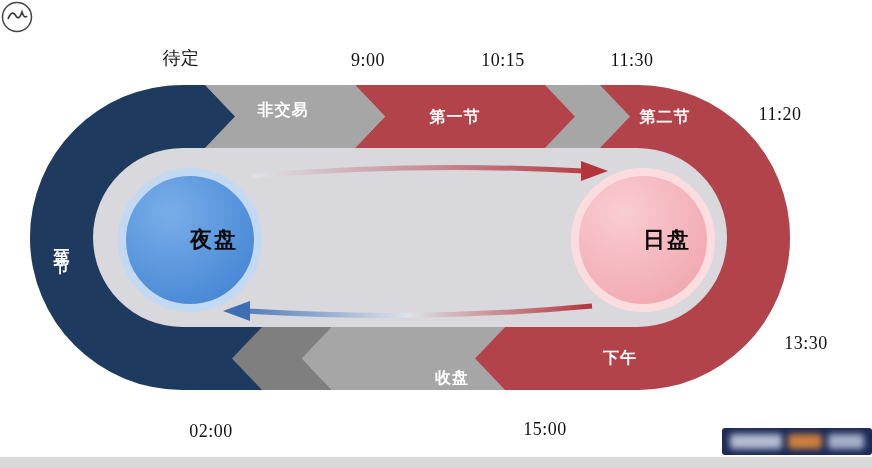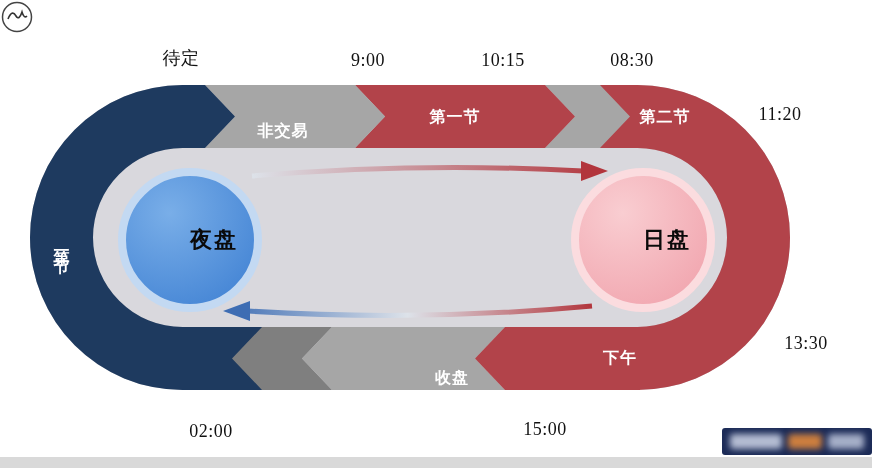--- a/index.html
+++ b/index.html
@@ -89,27 +89,27 @@
     <path d="M 252 176 Q 420 162 583 171" fill="none" stroke="url(#gradRight)" stroke-width="5"></path>
     <polygon points="581,161 608,171 581,181" fill="#b2353c"></polygon>
 
     <path d="M 592 306 Q 420 322 248 311" fill="none" stroke="url(#gradLeft)" stroke-width="5"></path>
     <polygon points="250,301 223,311 250,321" fill="#3e6db3"></polygon>
   </svg>
 
   <div class="lbl time" style="left:181px;top:58px">待定</div>
   <div class="lbl time" style="left:368px;top:60px">9:00</div>
   <div class="lbl time" style="left:503px;top:60px">10:15</div>
-  <div class="lbl time" style="left:632px;top:60px">08:30</div>
+  <div class="lbl time" style="left:632px;top:60px">11:30</div>
   <div class="lbl time" style="left:780px;top:114px">11:20</div>
   <div class="lbl time" style="left:806px;top:343px">13:30</div>
   <div class="lbl time" style="left:545px;top:429px">15:00</div>
   <div class="lbl time" style="left:211px;top:431px">02:00</div>
 
-  <div class="lbl seg" style="left:283px;top:131px">非交易</div>
+  <div class="lbl seg" style="left:283px;top:110px">非交易</div>
   <div class="lbl seg" style="left:455px;top:117px">第一节</div>
   <div class="lbl seg" style="left:665px;top:117px">第二节</div>
   <div class="lbl seg" style="left:452px;top:378px">收盘</div>
   <div class="lbl seg" style="left:620px;top:358px">下午</div>
   <div class="lbl vertical" style="left:61px;top:243px;transform:translate(-50%,-50%)">第一节</div>
 
   <div class="lbl node-lbl" style="left:190px;top:240px">夜盘</div>
   <div class="lbl node-lbl" style="left:643px;top:240px">日盘</div>
 
   <svg class="wm-stamp" width="34" height="34" viewBox="0 0 34 34">

